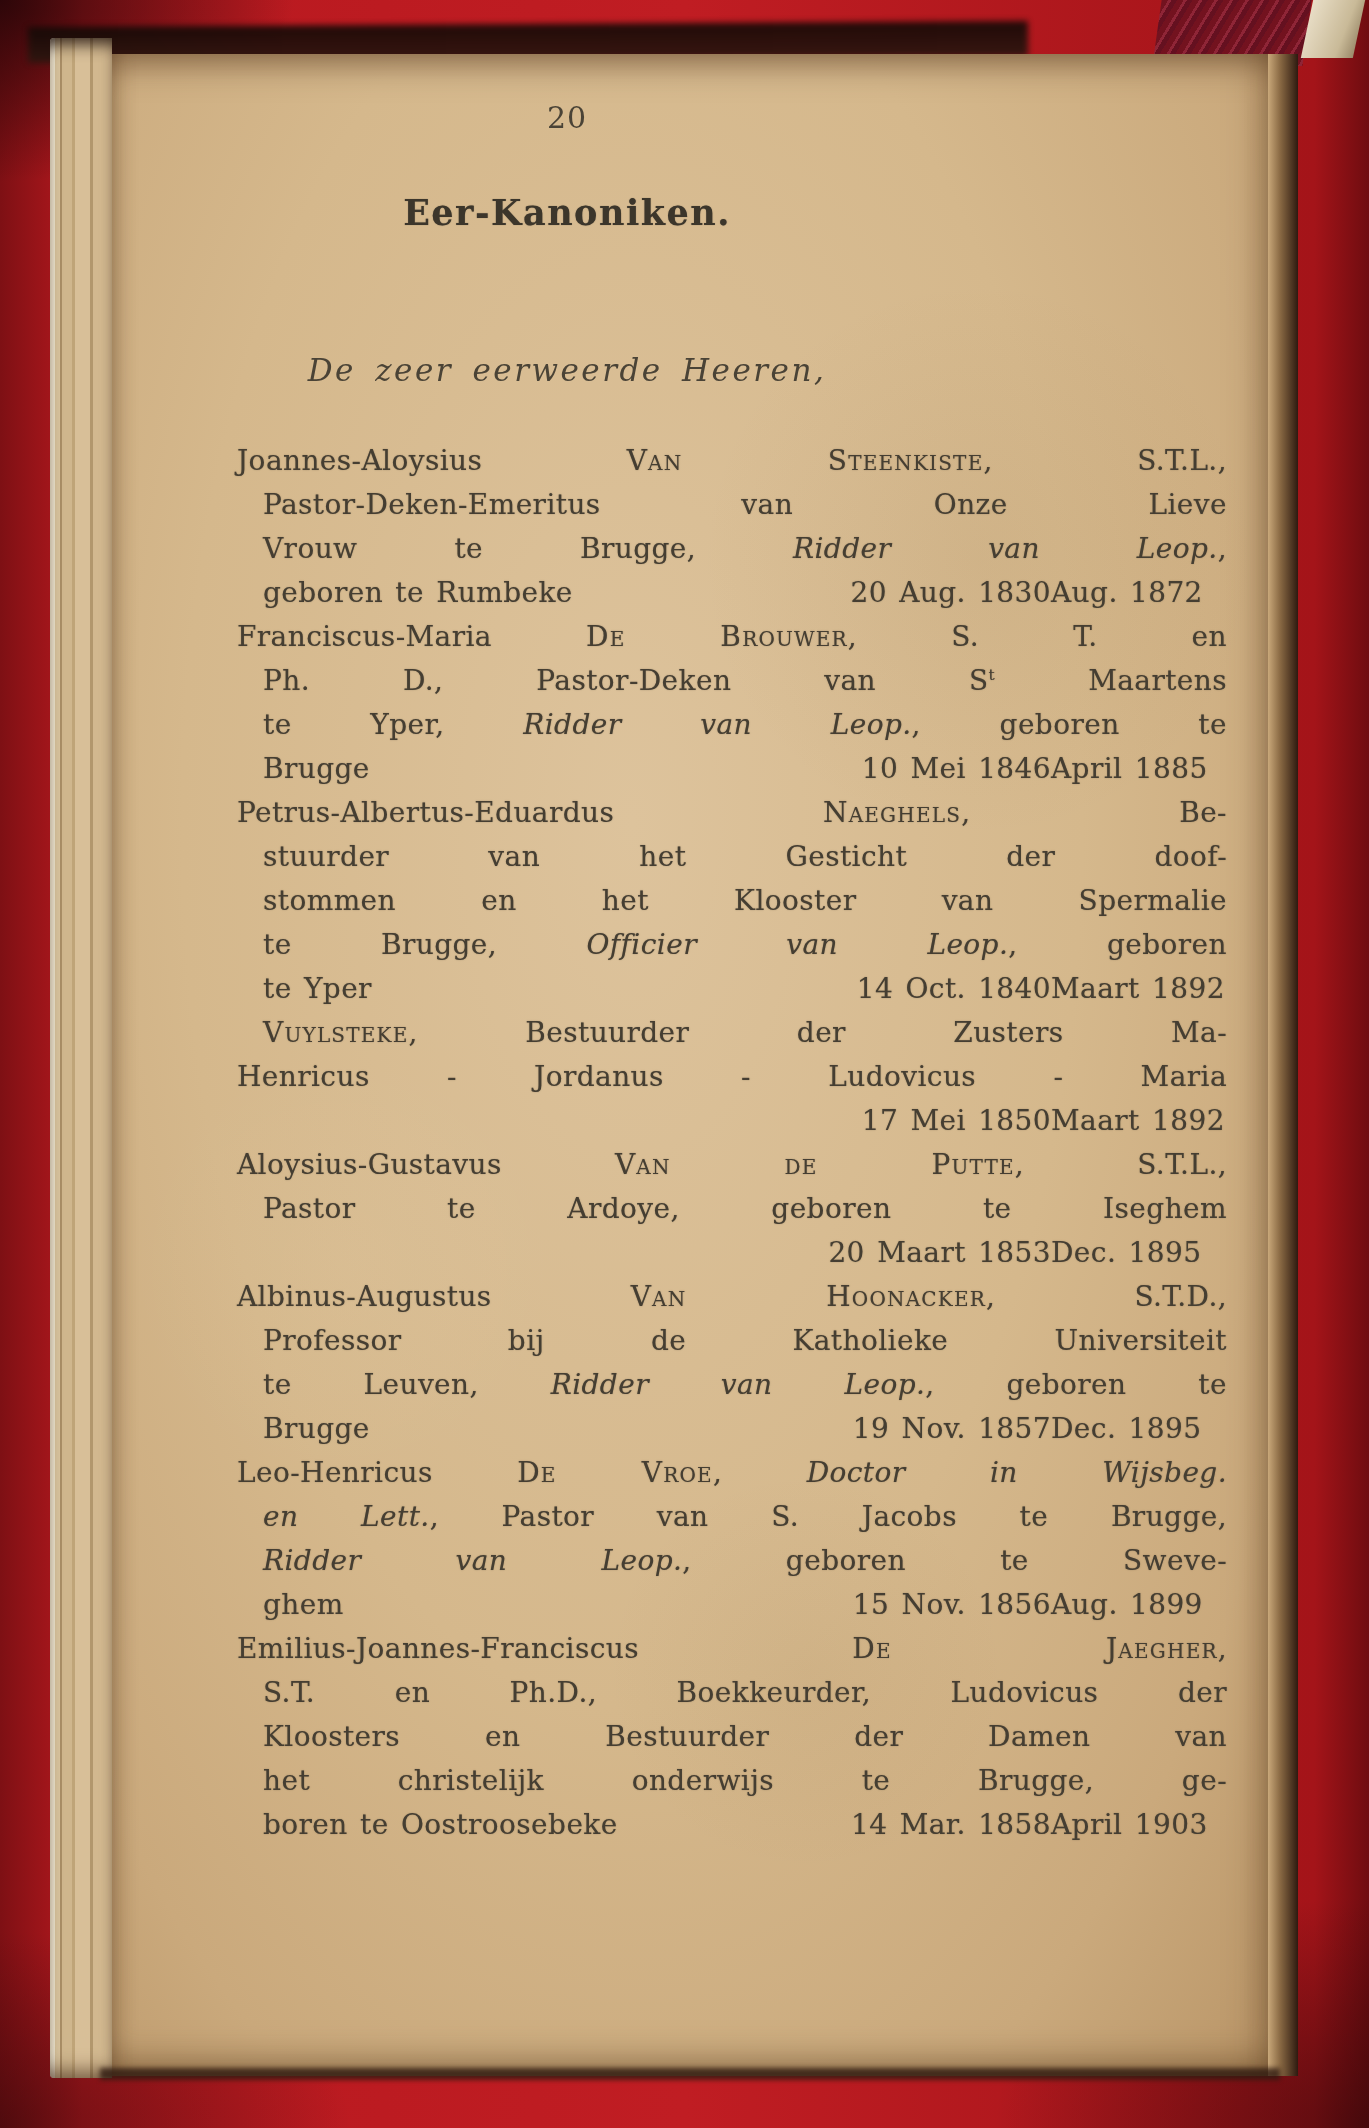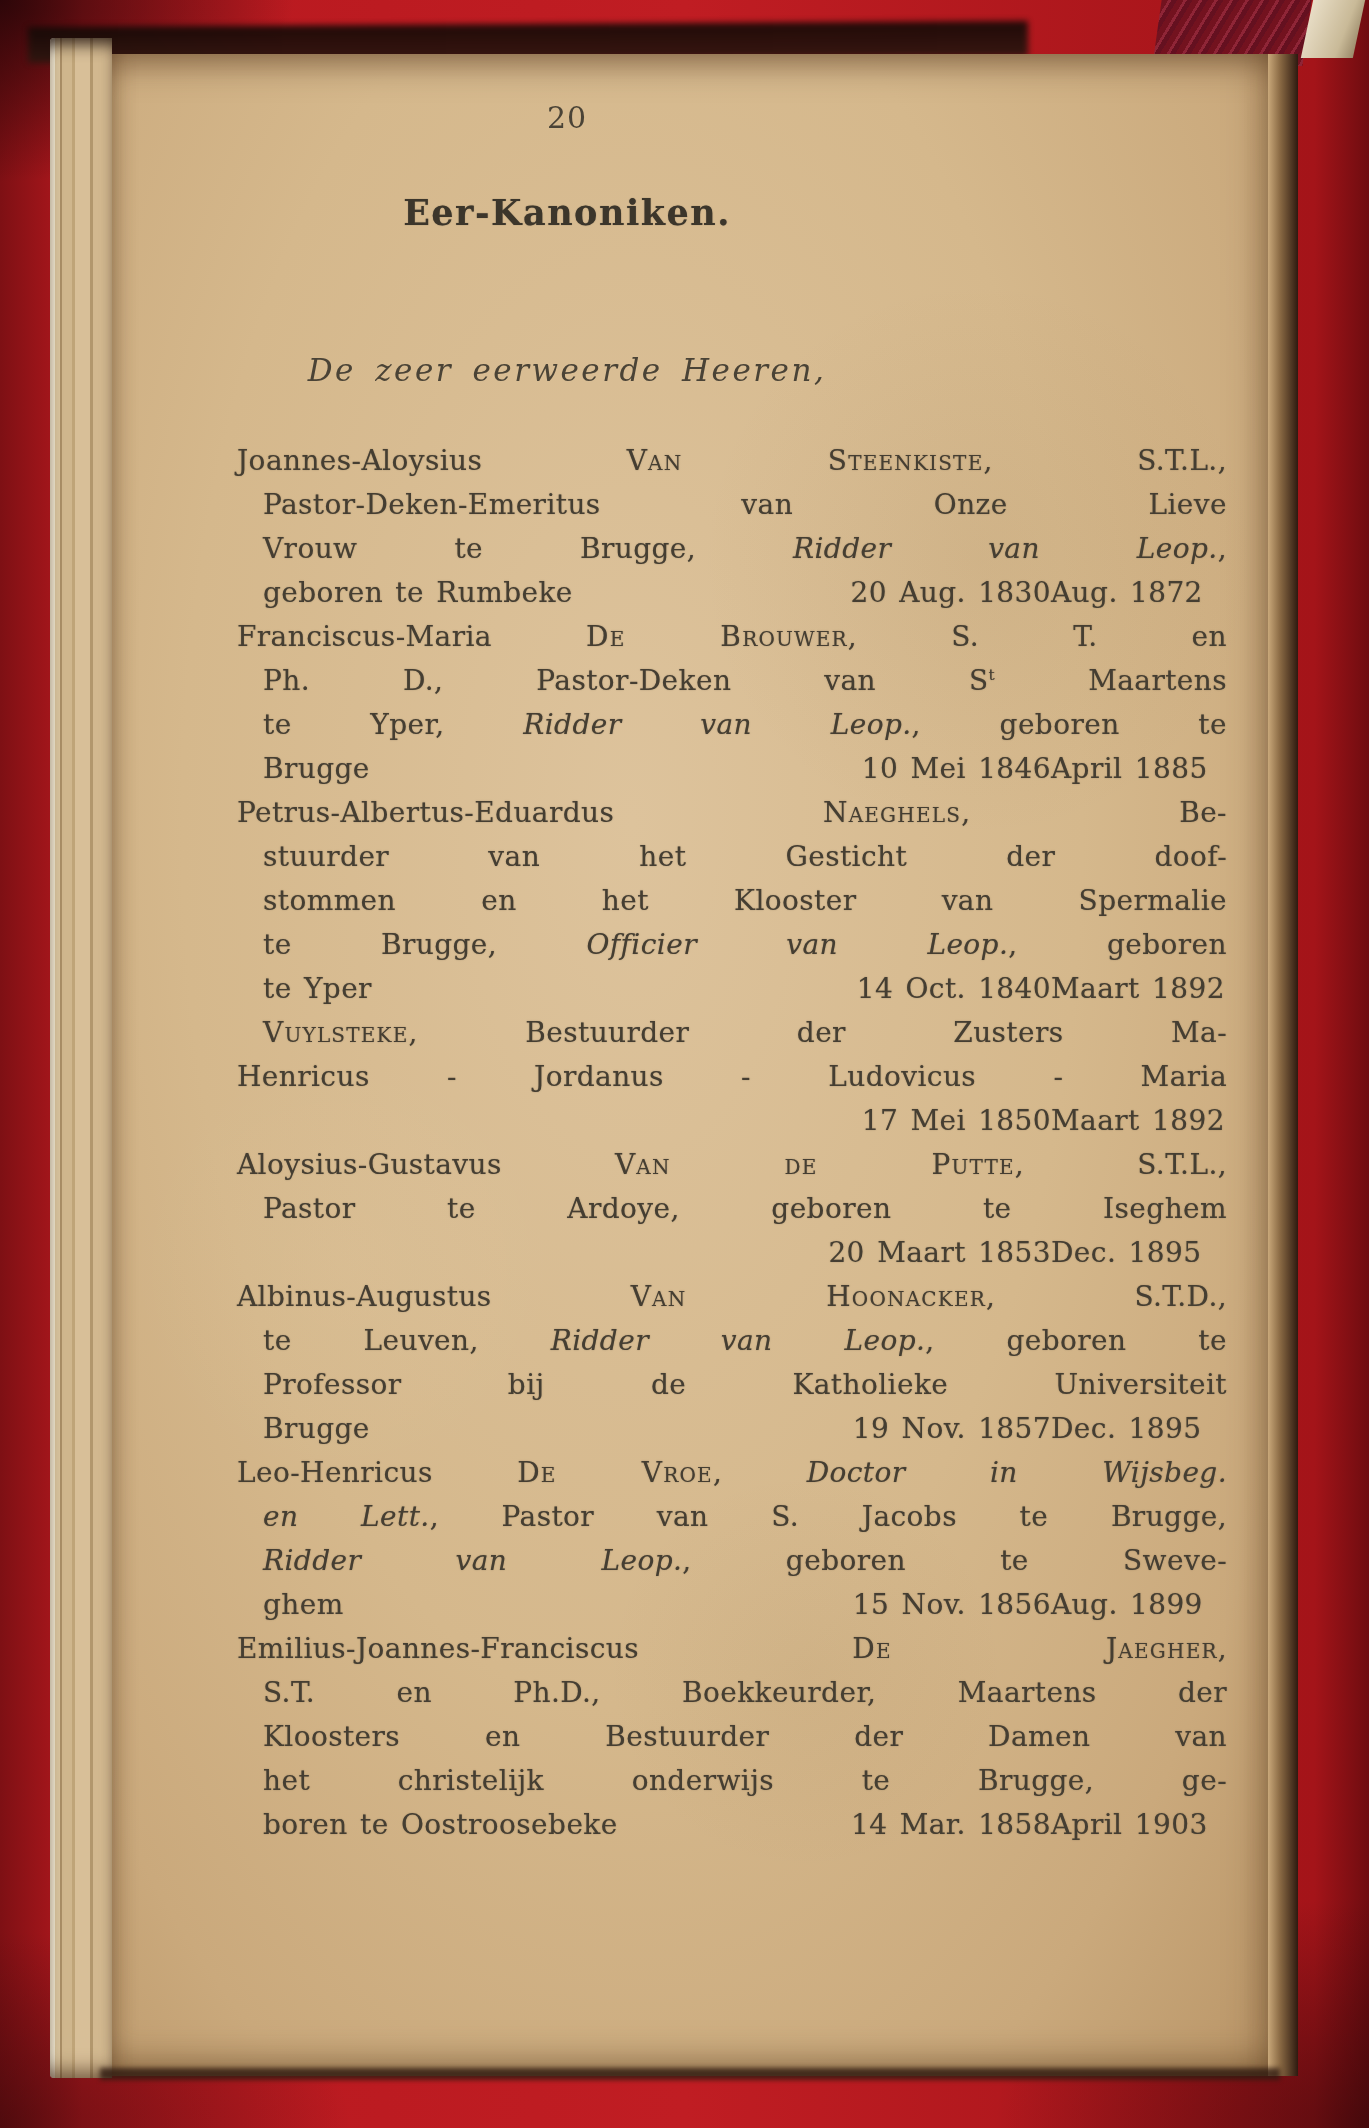--- a/index.html
+++ b/index.html
@@ -151,41 +151,41 @@
       <div class="line first just"><span class="ltext"><span>Aloysius-Gustavus </span><span class="sc">Van de Putte</span><span>, S.T.L.,</span></span></div>
       <div class="line just"><span class="ltext"><span>Pastor te Ardoye, geboren te Iseghem</span></span></div>
       <div class="line dateline">
         <span class="ltext"></span>
         <span class="birth">20 Maart 1853</span>
         <span class="appt">Dec. 1895</span>
       </div>
     </div>
     <div class="entry">
       <div class="line first just"><span class="ltext"><span>Albinus-Augustus </span><span class="sc">Van Hoonacker</span><span>, S.T.D.,</span></span></div>
+      <div class="line just"><span class="ltext"><span>Professor bij de Katholieke Universiteit</span></span></div>
       <div class="line just"><span class="ltext"><span>te Leuven, </span><span class="it">Ridder van Leop.</span><span>, geboren te</span></span></div>
-      <div class="line just"><span class="ltext"><span>Professor bij de Katholieke Universiteit</span></span></div>
       <div class="line dateline">
         <span class="ltext"><span>Brugge</span></span>
         <span class="birth">19 Nov. 1857</span>
         <span class="appt">Dec. 1895</span>
       </div>
     </div>
     <div class="entry">
       <div class="line first just"><span class="ltext"><span>Leo-Henricus </span><span class="sc">De Vroe</span><span>, </span><span class="it">Doctor in Wijsbeg.</span></span></div>
       <div class="line just"><span class="ltext"><span class="it">en Lett.</span><span>, Pastor van S. Jacobs te Brugge,</span></span></div>
       <div class="line just"><span class="ltext"><span class="it">Ridder van Leop.</span><span>, geboren te Sweve-</span></span></div>
       <div class="line dateline">
         <span class="ltext"><span>ghem</span></span>
         <span class="birth">15 Nov. 1856</span>
         <span class="appt">Aug. 1899</span>
       </div>
     </div>
     <div class="entry">
       <div class="line first just"><span class="ltext"><span>Emilius-Joannes-Franciscus </span><span class="sc">De Jaegher</span><span>,</span></span></div>
-      <div class="line just"><span class="ltext"><span>S.T. en Ph.D., Boekkeurder, Maartens der</span></span></div>
+      <div class="line just"><span class="ltext"><span>S.T. en Ph.D., Boekkeurder, Ludovicus der</span></span></div>
       <div class="line just"><span class="ltext"><span>Kloosters en Bestuurder der Damen van</span></span></div>
       <div class="line just"><span class="ltext"><span>het christelijk onderwijs te Brugge, ge-</span></span></div>
       <div class="line dateline">
         <span class="ltext"><span>boren te Oostroosebeke</span></span>
         <span class="birth">14 Mar. 1858</span>
         <span class="appt">April 1903</span>
       </div>
     </div>
   </div>
 

